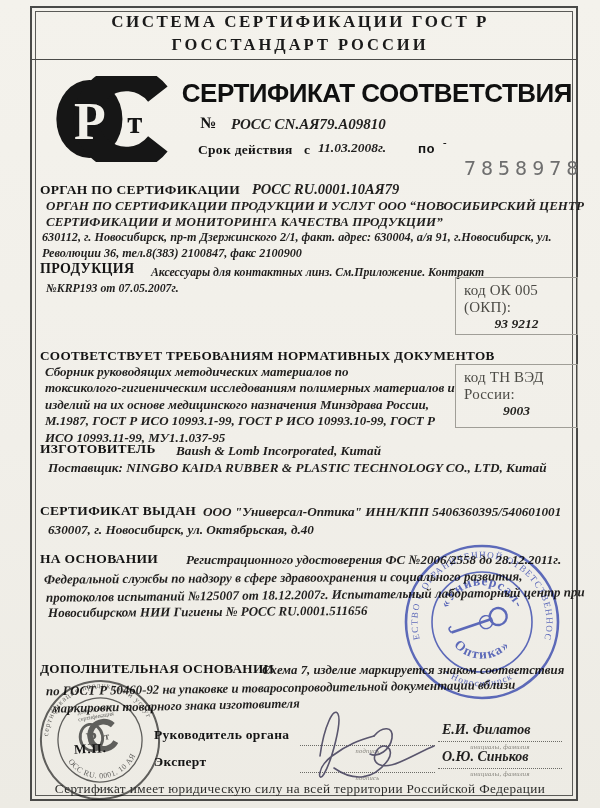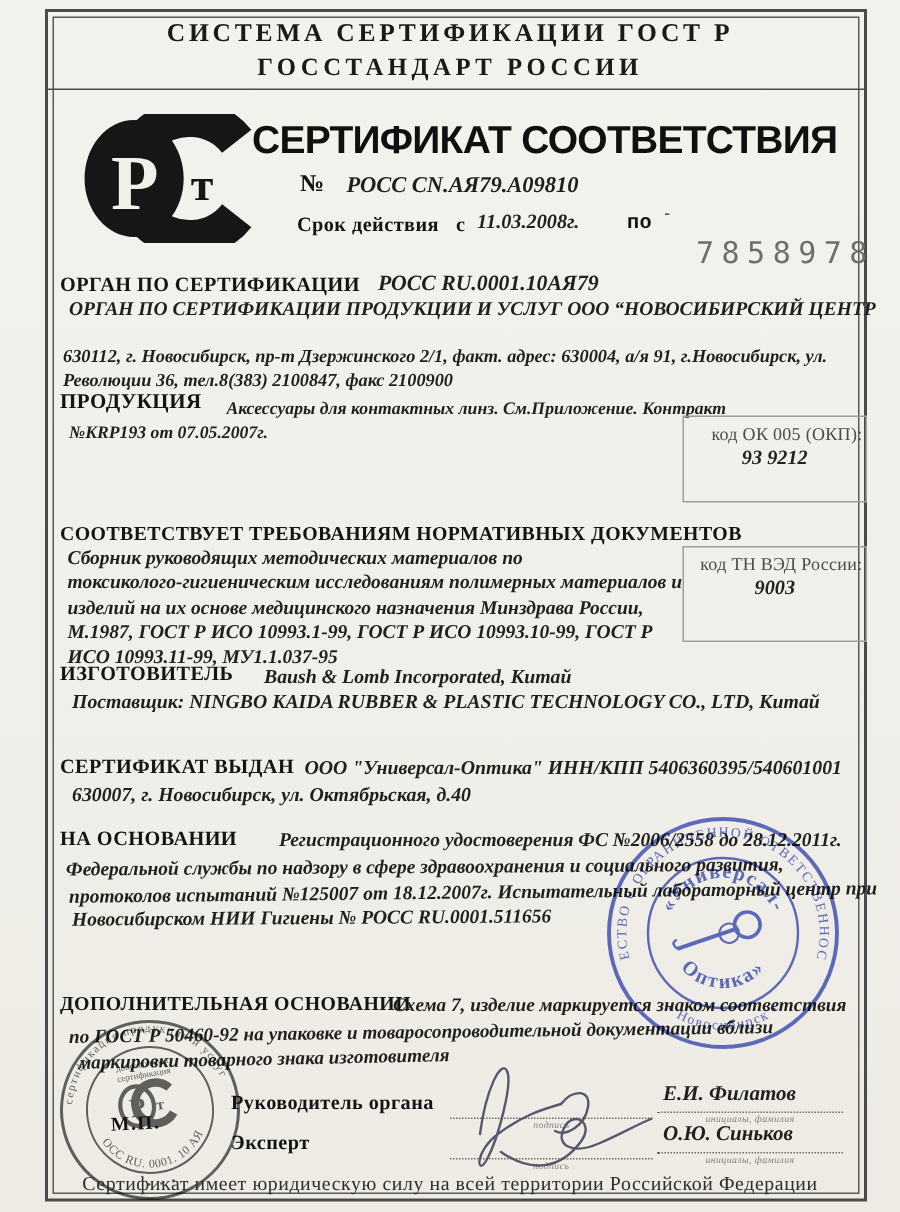--- a/index.html
+++ b/index.html
@@ -8,24 +8,24 @@
     background:linear-gradient(180deg,#f4f2ec 0%,#f1efe9 55%,#edebe4 100%);
     font-family:"Liberation Serif",serif;color:#1c1c1c;
   }
   .frame{position:absolute;left:30px;top:6px;width:544px;height:791px;border:2px solid #4a4a48;}
   .frame-inner{position:absolute;left:3px;top:3px;right:3px;bottom:3px;border:1px solid #5a5a57;}
   .hsep{position:absolute;left:0;right:0;top:51px;border-bottom:1px solid #4a4a48;}
   .abs{position:absolute;}
   .hdr{position:absolute;left:40px;right:40px;text-align:center;font-weight:700;color:#1a1a1a;}
   .lbl{position:absolute;font-weight:700;color:#141414;letter-spacing:.3px;white-space:nowrap;}
   .val{position:absolute;font-weight:700;font-style:italic;color:#201f1e;white-space:nowrap;}
-  .title{position:absolute;font-family:"Liberation Sans",sans-serif;font-weight:700;letter-spacing:-.5px;color:#101010;text-align:left;}
+  .title{position:absolute;font-family:"Liberation Sans",sans-serif;font-weight:700;letter-spacing:-.5px;color:#101010;text-align:right;}
   .formnum{position:absolute;font-family:"DejaVu Sans Mono",monospace;color:#6e6e6e;letter-spacing:5px;font-weight:400;}
   .codebox{position:absolute;border:1px solid #a09e97;color:#4c4b46;background:transparent;}
-  .codebox .cl{font-size:12px;padding:4px 2px 0 8px;letter-spacing:.2px;text-align:right;}
+  .codebox .cl{font-size:15px;padding:4px 2px 0 8px;letter-spacing:.2px;}
   .codebox .cv{font-size:13.5px;font-weight:700;font-style:italic;text-align:center;color:#23221f;}
   .dotline{position:absolute;height:0;border-bottom:1px dotted #6b6b66;}
   .cap{position:absolute;font-size:6.5px;font-style:italic;color:#83817a;text-align:center;letter-spacing:.3px;}
   .footer{position:absolute;left:40px;right:40px;text-align:center;color:#2d2d2b;letter-spacing:.4px;}
   .stamp{position:absolute;mix-blend-mode:multiply;}
   svg text{font-family:"Liberation Serif",serif;}
 </style>
 </head>
 <body>
 
@@ -55,20 +55,21 @@
   <div class="lbl" style="left:304px;top:142px;font-size:13.5px;">с</div>
   <div class="val" style="left:318px;top:140px;font-size:13.5px;">11.03.2008г.</div>
   <div class="lbl" style="left:418px;top:142px;font-size:13.5px;font-family:Liberation Mono, monospace;">по</div>
   <div class="val" style="left:443px;top:136px;font-size:11px;">-</div>
 
   <div class="formnum" style="left:464px;top:156px;font-size:20px;">7858978</div>
 
   <div class="lbl" style="left:40px;top:182px;font-size:13.5px;">ОРГАН ПО СЕРТИФИКАЦИИ</div>
   <div class="val" style="left:252px;top:181px;font-size:14.5px;">РОСС RU.0001.10АЯ79</div>
   <div class="val" style="left:46px;top:198px;font-size:13px;">ОРГАН ПО СЕРТИФИКАЦИИ ПРОДУКЦИИ И УСЛУГ ООО “НОВОСИБИРСКИЙ ЦЕНТР</div>
+  <div class="val" style="left:46px;top:214px;font-size:13px;">СЕРТИФИКАЦИИ И МОНИТОРИНГА КАЧЕСТВА ПРОДУКЦИИ”</div>
   <div class="val" style="left:42px;top:230px;font-size:12.2px;">630112, г. Новосибирск, пр-т Дзержинского 2/1, факт. адрес: 630004, а/я 91, г.Новосибирск, ул.</div>
   <div class="val" style="left:42px;top:246px;font-size:12.2px;">Революции 36, тел.8(383) 2100847, факс 2100900</div>
 
   <div class="lbl" style="left:40px;top:261px;font-size:14px;">ПРОДУКЦИЯ</div>
   <div class="val" style="left:151px;top:265px;font-size:11.8px;">Аксессуары для контактных линз. См.Приложение. Контракт</div>
   <div class="val" style="left:46px;top:281px;font-size:11.8px;">№KRP193 от 07.05.2007г.</div>
 
   <div class="codebox" style="left:455px;top:277px;width:121px;height:56px;">
     <div class="cl">код ОК 005 (ОКП):</div>
     <div class="cv">93 9212</div>

